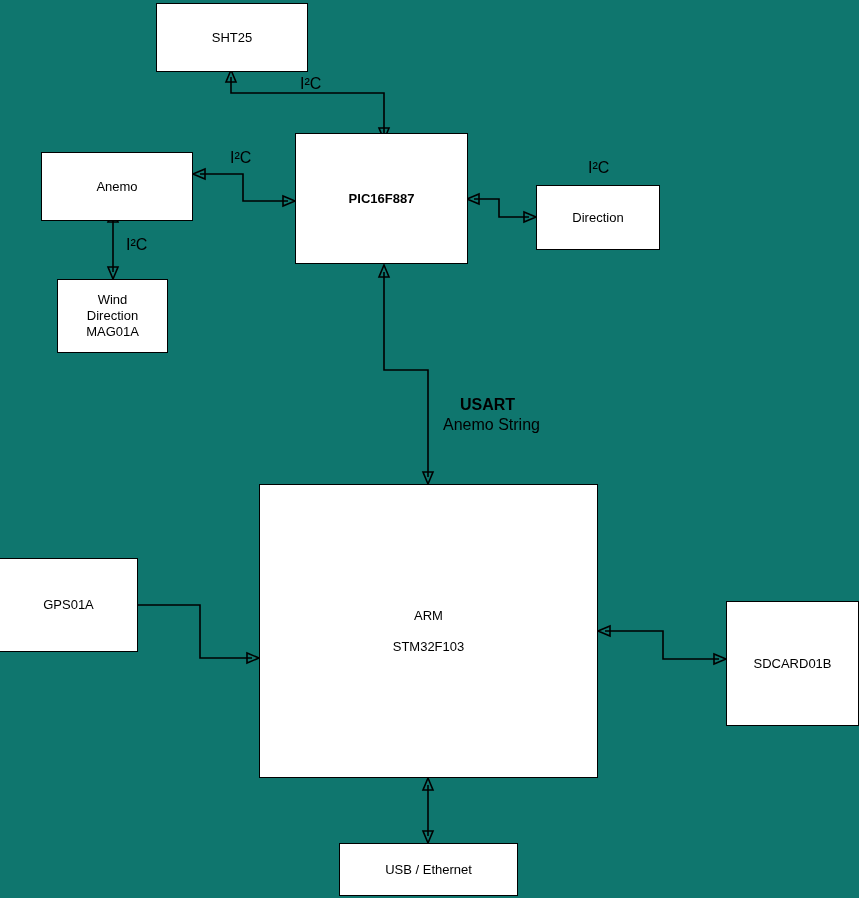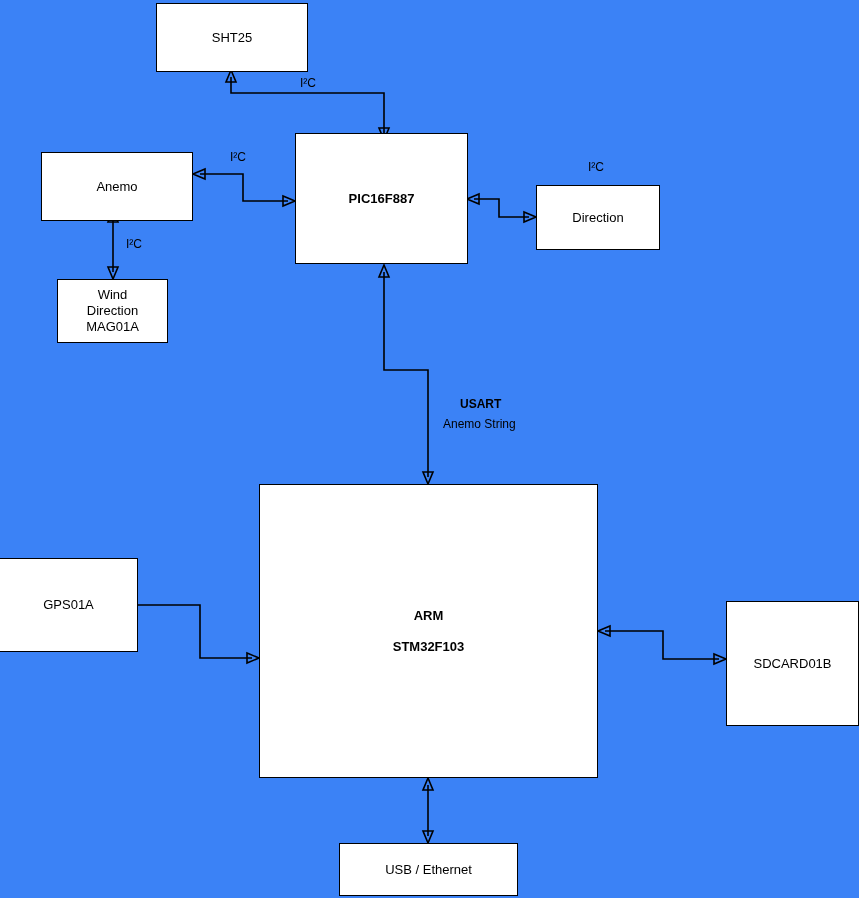--- a/index.html
+++ b/index.html
@@ -4,21 +4,21 @@
 <style>
   html, body {
     margin: 0;
     padding: 0;
     background: #ffffff;
   }
   #canvas {
     position: relative;
     width: 859px;
     height: 898px;
-    background: #3b82f6;
+    background: #0f766e;
     font-family: "Liberation Sans", sans-serif;
     overflow: hidden;
   }
   .node {
     position: absolute;
     box-sizing: border-box;
     border: 1.6px solid #000000;
     background: #ffffff;
     display: flex;
     flex-direction: column;
@@ -28,21 +28,21 @@
     color: #000000;
     font-size: 13px;
     line-height: 16px;
     z-index: 3;
   }
   .node .line { display: block; }
   .node .gap { height: 15px; }
   .label {
     position: absolute;
     color: #000000;
-    font-size: 12px;
+    font-size: 16px;
     line-height: 15px;
     white-space: pre;
     z-index: 4;
   }
   svg.edges {
     position: absolute;
     left: 0;
     top: 0;
     width: 859px;
     height: 898px;
@@ -102,27 +102,27 @@
   </div>
 
   <div class="node" style="left:295px; top:133px; width:173px; height:131px;font-weight:bold;">
     <span class="line">PIC16F887</span>
   </div>
 
   <div class="node" style="left:536px; top:185px; width:124px; height:65px;">
     <span class="line">Direction</span>
   </div>
 
-  <div class="node" style="left:57px; top:279px; width:111px; height:64px;">
+  <div class="node" style="left:57px; top:279px; width:111px; height:74px;">
     <span class="line">Wind</span>
     <span class="line">Direction</span>
     <span class="line">MAG01A</span>
   </div>
 
-  <div class="node" style="left:259px; top:484px; width:339px; height:294px;font-weight:bold;">
+  <div class="node" style="left:259px; top:484px; width:339px; height:294px;">
     <span class="line">ARM</span>
     <span class="gap"></span>
     <span class="line">STM32F103</span>
   </div>
 
   <div class="node" style="left:-1px; top:558px; width:139px; height:94px;">
     <span class="line">GPS01A</span>
   </div>
 
   <div class="node" style="left:726px; top:601px; width:133px; height:125px;">

